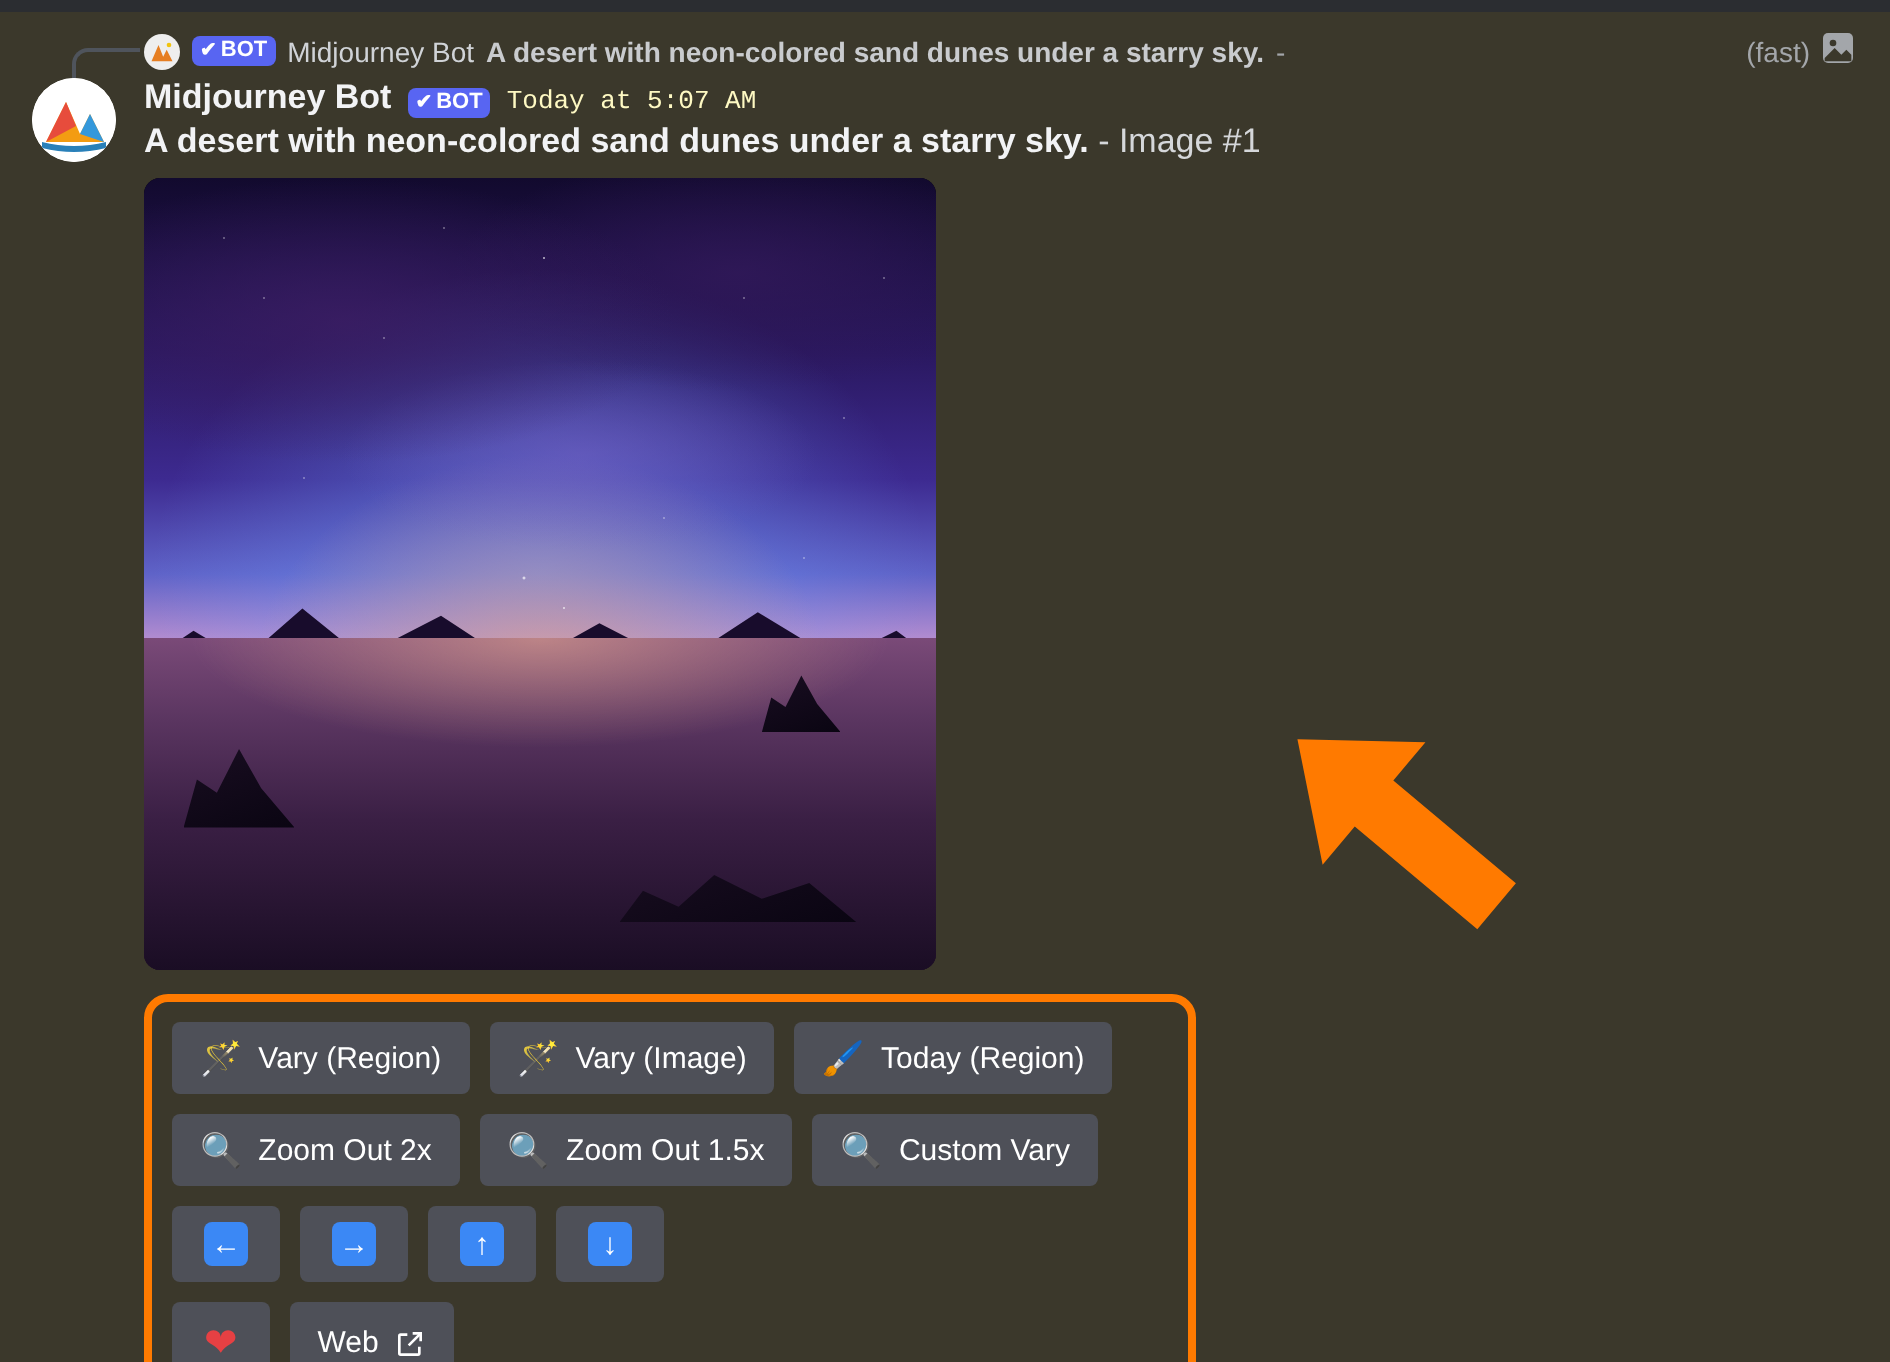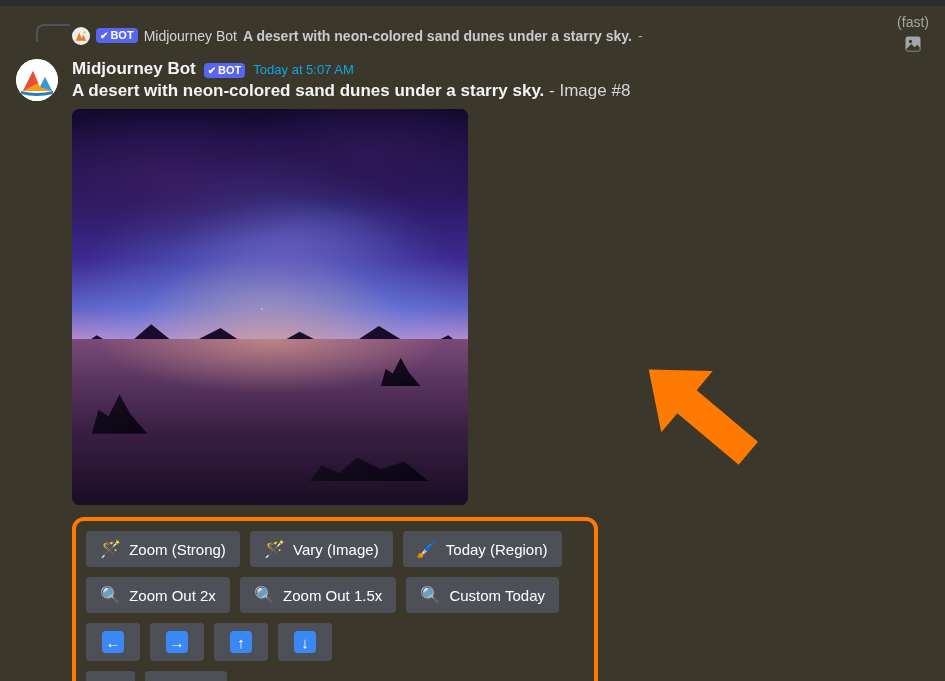--- a/index.html
+++ b/index.html
@@ -5,26 +5,26 @@
   html,body{margin:0;padding:0;background:#3b382b;color:#dcddde;font-family:"gg sans","Helvetica Neue",Arial,sans-serif;font-size:15px;width:945px;height:681px;overflow:hidden;}
   .msg-wrap{padding:6px 16px 0 72px;position:relative;}
   .reply-row{position:relative;padding-left:0;margin-left:0;display:flex;align-items:center;gap:6px;font-size:14px;margin-bottom:2px;}
   .reply-spline{position:absolute;left:-36px;top:10px;width:32px;height:16px;border-left:2px solid #4f545c;border-top:2px solid #4f545c;border-top-left-radius:8px;}
   .reply-avatar{width:18px;height:18px;border-radius:50%;background:#eee;display:flex;align-items:center;justify-content:center;flex-shrink:0;}
   .bot-tag{background:#5865f2;color:#fff;border-radius:4px;padding:0 4px;font-size:11px;font-weight:600;display:inline-flex;align-items:center;gap:2px;height:15px;line-height:15px;}
   .bot-tag .chk{font-size:10px;}
   .reply-user{color:#d0d3d7;font-weight:500;}
   .reply-text{color:#c9cbce;font-weight:600;}
   .reply-suffix{color:#a3a6aa;}
-  .reply-meta{margin-left:auto;color:#a3a6aa;font-size:14px;display:flex;align-items:center;gap:4px;flex-direction:column;}
+  .reply-meta{margin-left:auto;color:#a3a6aa;font-size:14px;display:flex;align-items:center;gap:4px;}
 
   .avatar-main{position:absolute;left:-56px;top:0;width:42px;height:42px;border-radius:50%;background:#fff;display:flex;align-items:center;justify-content:center;overflow:hidden;}
   .header-row{display:flex;align-items:baseline;gap:8px;flex-wrap:wrap;}
   .username{font-weight:600;color:#f2f3f5;font-size:17px;}
-  .timestamp{color:#0ea5e9;font-size:13px;}
+  .timestamp{color:#fef9c3;font-size:13px;font-family:Liberation Mono, monospace;}
   .content-row{color:#dcddde;font-size:17px;margin-top:2px;}
   .content-row .bold{font-weight:700;color:#f2f3f5;}
   .content-row .suffix{color:#d5d7da;}
 
   .gen-image{margin-top:8px;width:396px;height:396px;border-radius:8px;overflow:hidden;position:relative;background:#000;}
   .sky{position:absolute;inset:0;background:
       radial-gradient(ellipse 60% 45% at 50% 62%, rgba(255,160,110,0.55), rgba(255,160,110,0) 60%),
       radial-gradient(ellipse 70% 55% at 50% 50%, rgba(110,160,255,0.55), rgba(60,60,160,0) 70%),
       linear-gradient(180deg,#120a2e 0%,#2a1860 22%,#3d2a90 38%,#5f63c8 50%,#b08bd0 58%,#d29078 64%,#6b3e66 72%,#2a1235 100%);
   }
@@ -120,21 +120,21 @@
     </div>
     <div class="header-row">
       <span class="username">Midjourney Bot</span>
       <span class="bot-tag">
             <span class="chk">✔</span>
             <span>BOT</span>
           </span>
       <span class="timestamp">Today at 5:07 AM</span>
     </div>
     <div class="content-row">
-      <span class="bold">A desert with neon-colored sand dunes under a starry sky.</span><span class="suffix"> - Image #8</span>
+      <span class="bold">A desert with neon-colored sand dunes under a starry sky.</span><span class="suffix"> - Image #1</span>
     </div>
 
     <div class="gen-image">
       <div class="sky"></div>
       <div class="clouds"></div>
       <div class="stars"></div>
       <div class="mountains">
             <svg viewBox="0 0 400 60" preserveAspectRatio="none">
               <path d="M0 60 L0 40 L25 22 L50 38 L80 10 L110 36 L150 14 L190 42 L230 18 L270 40 L310 12 L350 38 L380 22 L400 38 L400 60 Z" fill="#180c2c"></path>
             </svg>
@@ -142,21 +142,21 @@
       <div class="dunes"></div>
       <div class="rocks"></div>
       <div class="rocks r2"></div>
       <div class="rocks r3"></div>
     </div>
 
     <div class="btn-area">
       <div class="btn-row">
         <button class="dbtn">
               <span class="emoji">🪄</span>
-              <span>Zoom (Strong)</span>
+              <span>Vary (Region)</span>
             </button>
         <button class="dbtn">
               <span class="emoji">🪄</span>
               <span>Vary (Image)</span>
             </button>
         <button class="dbtn">
               <span class="emoji">🖌️</span>
               <span>Today (Region)</span>
             </button>
       </div>
@@ -164,21 +164,21 @@
         <button class="dbtn">
               <span class="emoji">🔍</span>
               <span>Zoom Out 2x</span>
             </button>
         <button class="dbtn">
               <span class="emoji">🔍</span>
               <span>Zoom Out 1.5x</span>
             </button>
         <button class="dbtn">
               <span class="emoji">🔍</span>
-              <span>Custom Today</span>
+              <span>Custom Vary</span>
             </button>
       </div>
       <div class="btn-row">
         <button class="dbtn icon-only">
               <span class="arrow-emoji">←</span>
             </button>
         <button class="dbtn icon-only">
               <span class="arrow-emoji">→</span>
             </button>
         <button class="dbtn icon-only">

